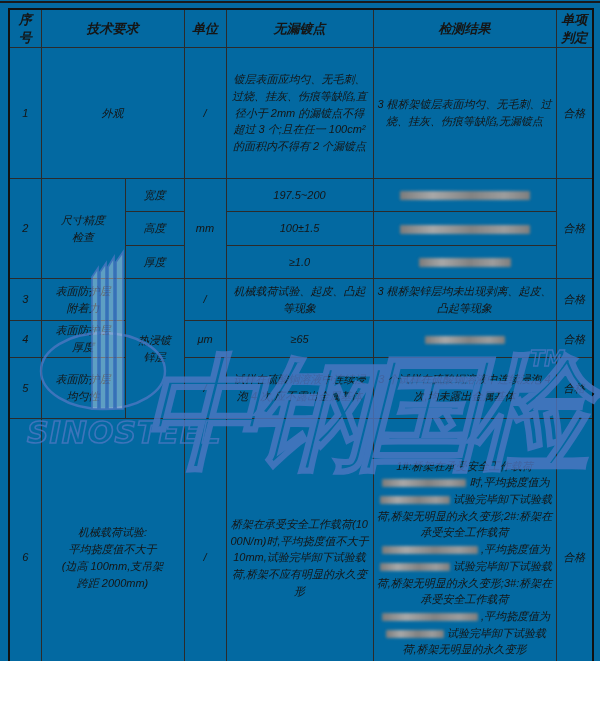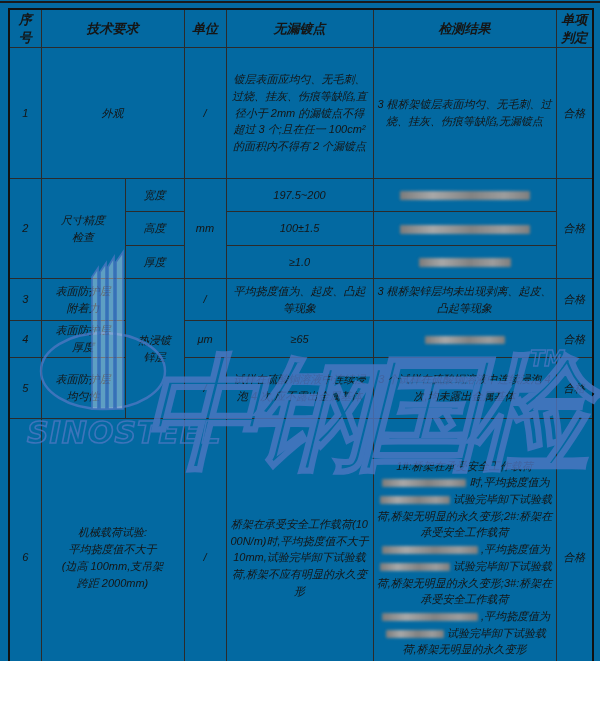--- a/index.html
+++ b/index.html
@@ -87,21 +87,21 @@
       <td><span class="redact tall" style="width:92px"></span></td>
     </tr>
 
     <tr style="height:42px">
       <td>3</td>
       <td class="ml">表面防护层
 附着力</td>
       <td rowspan="3" class="ml">热浸镀
 锌层</td>
       <td>/</td>
-      <td>平均挠度值为、起皮、凸起等现象</td>
+      <td>机械载荷试验、起皮、凸起等现象</td>
       <td>3 根桥架锌层均未出现剥离、起皮、凸起等现象</td>
       <td>合格</td>
     </tr>
 
     <tr style="height:37px">
       <td>4</td>
       <td class="ml">表面防护层
 厚度</td>
       <td>μm</td>
       <td>≥65</td>

